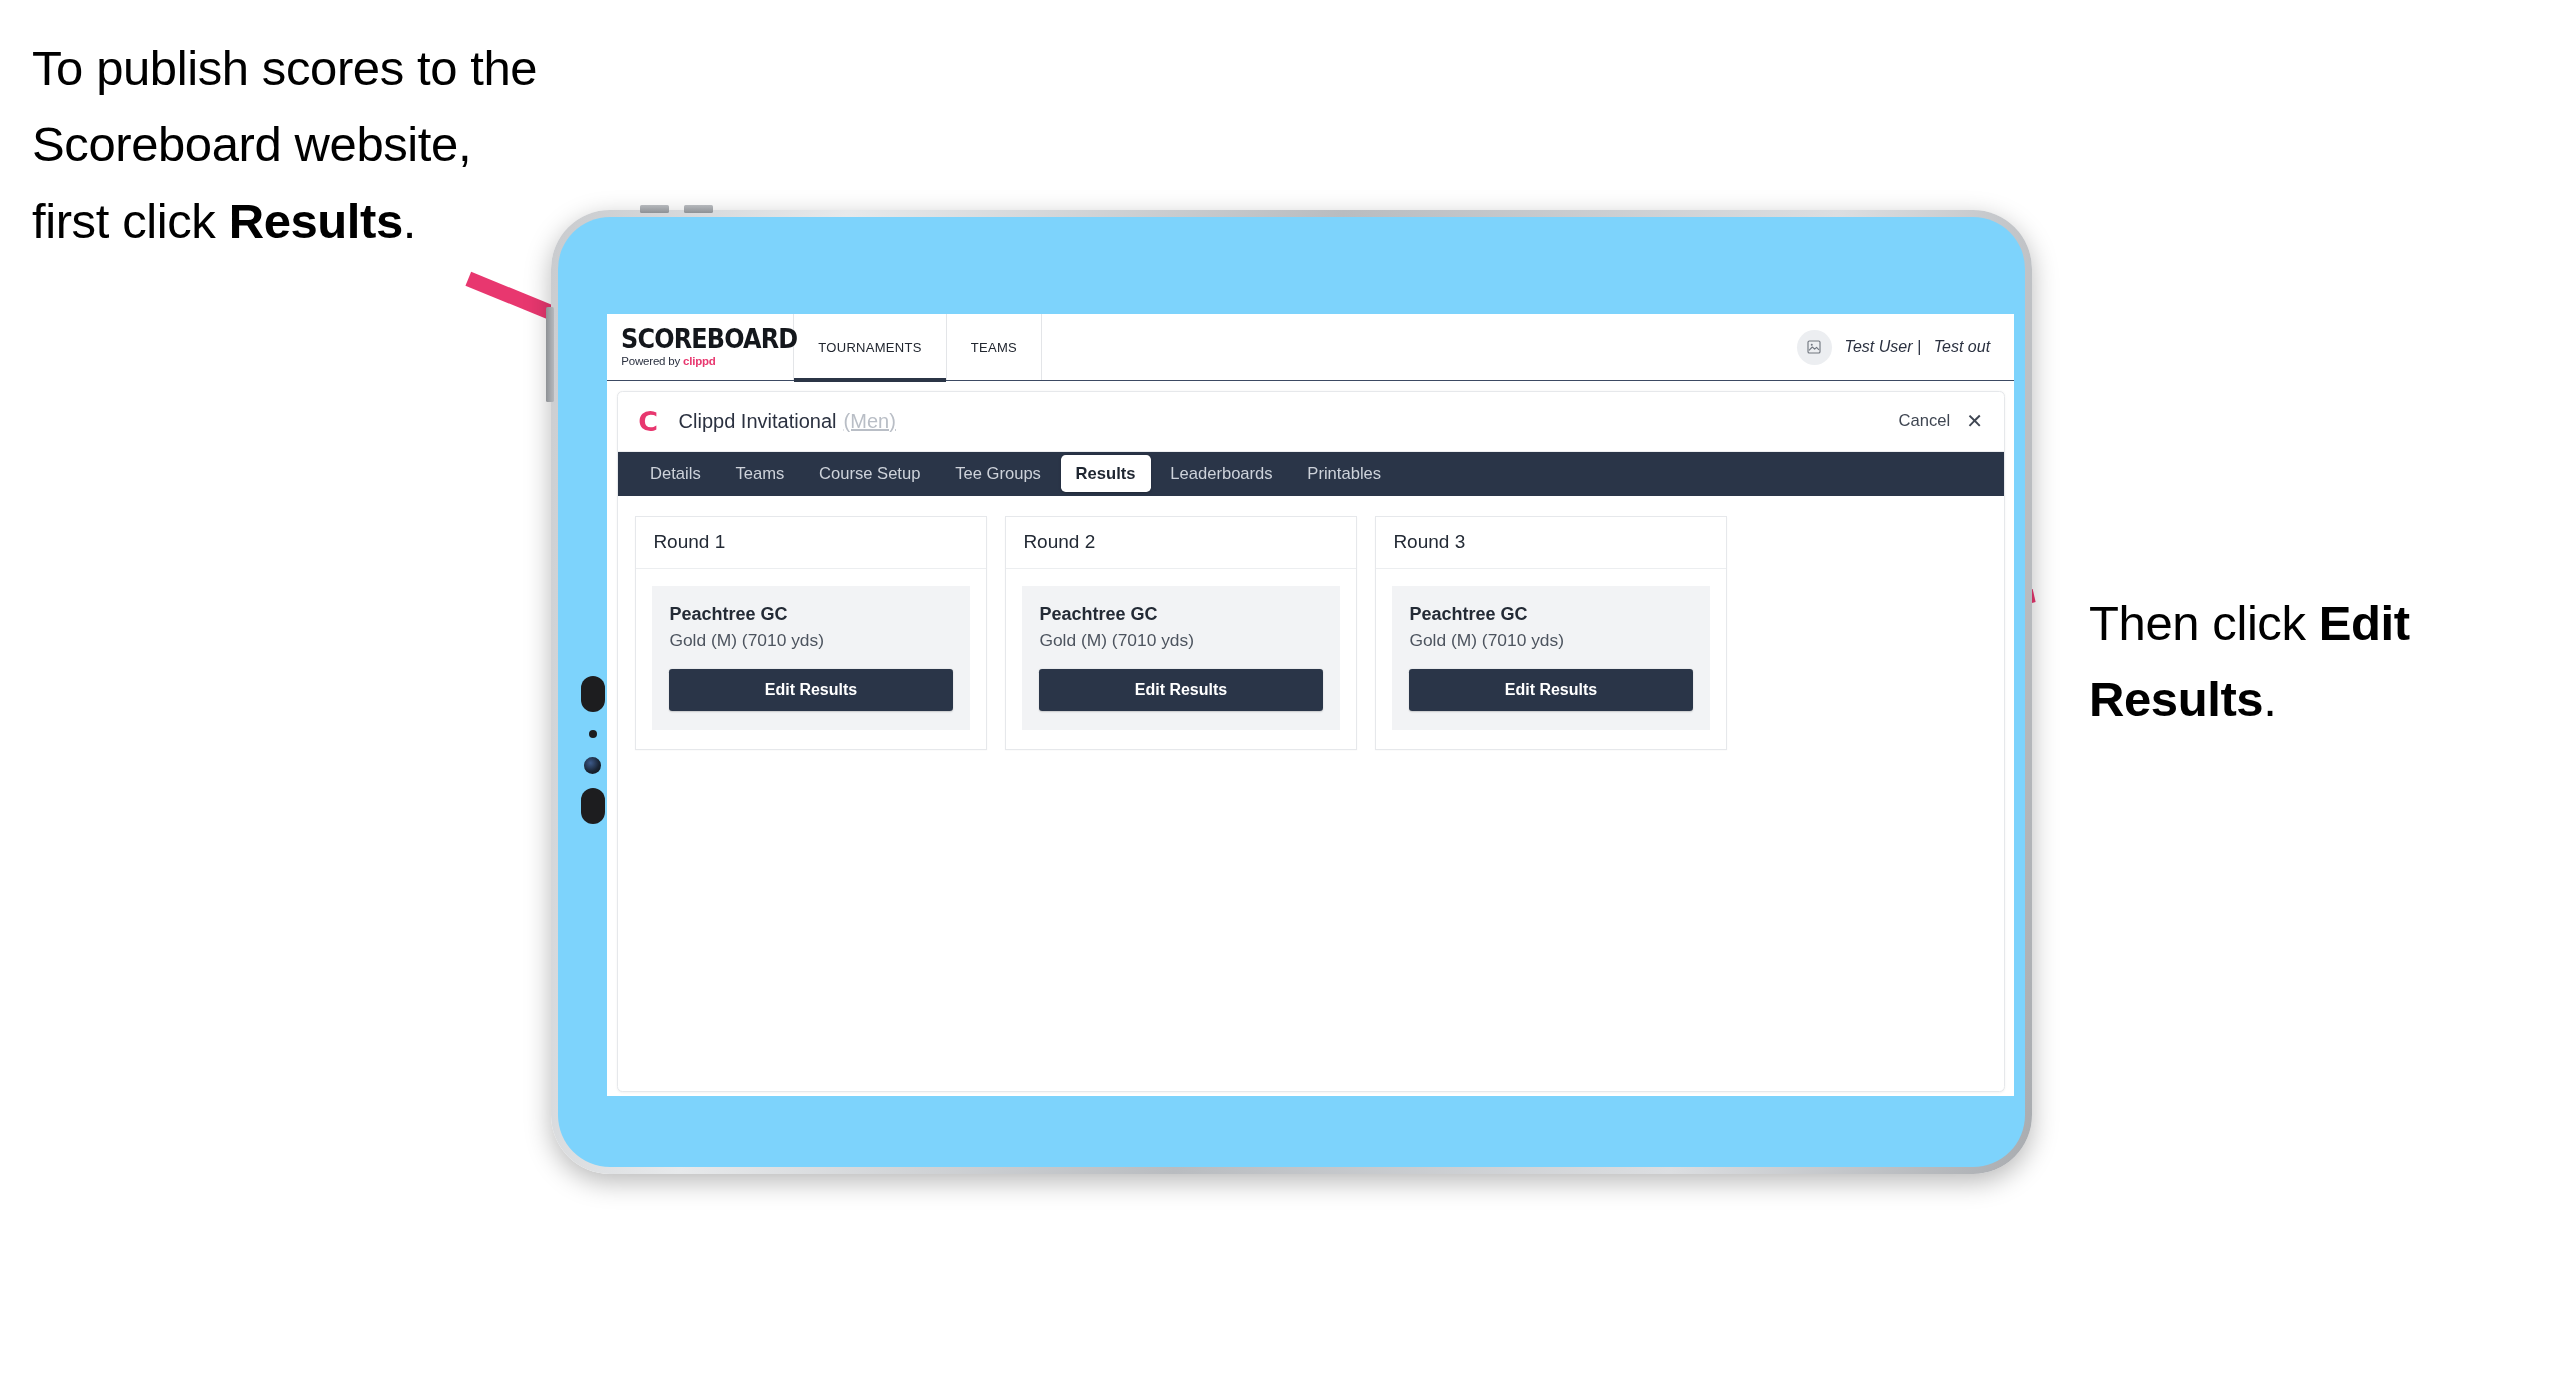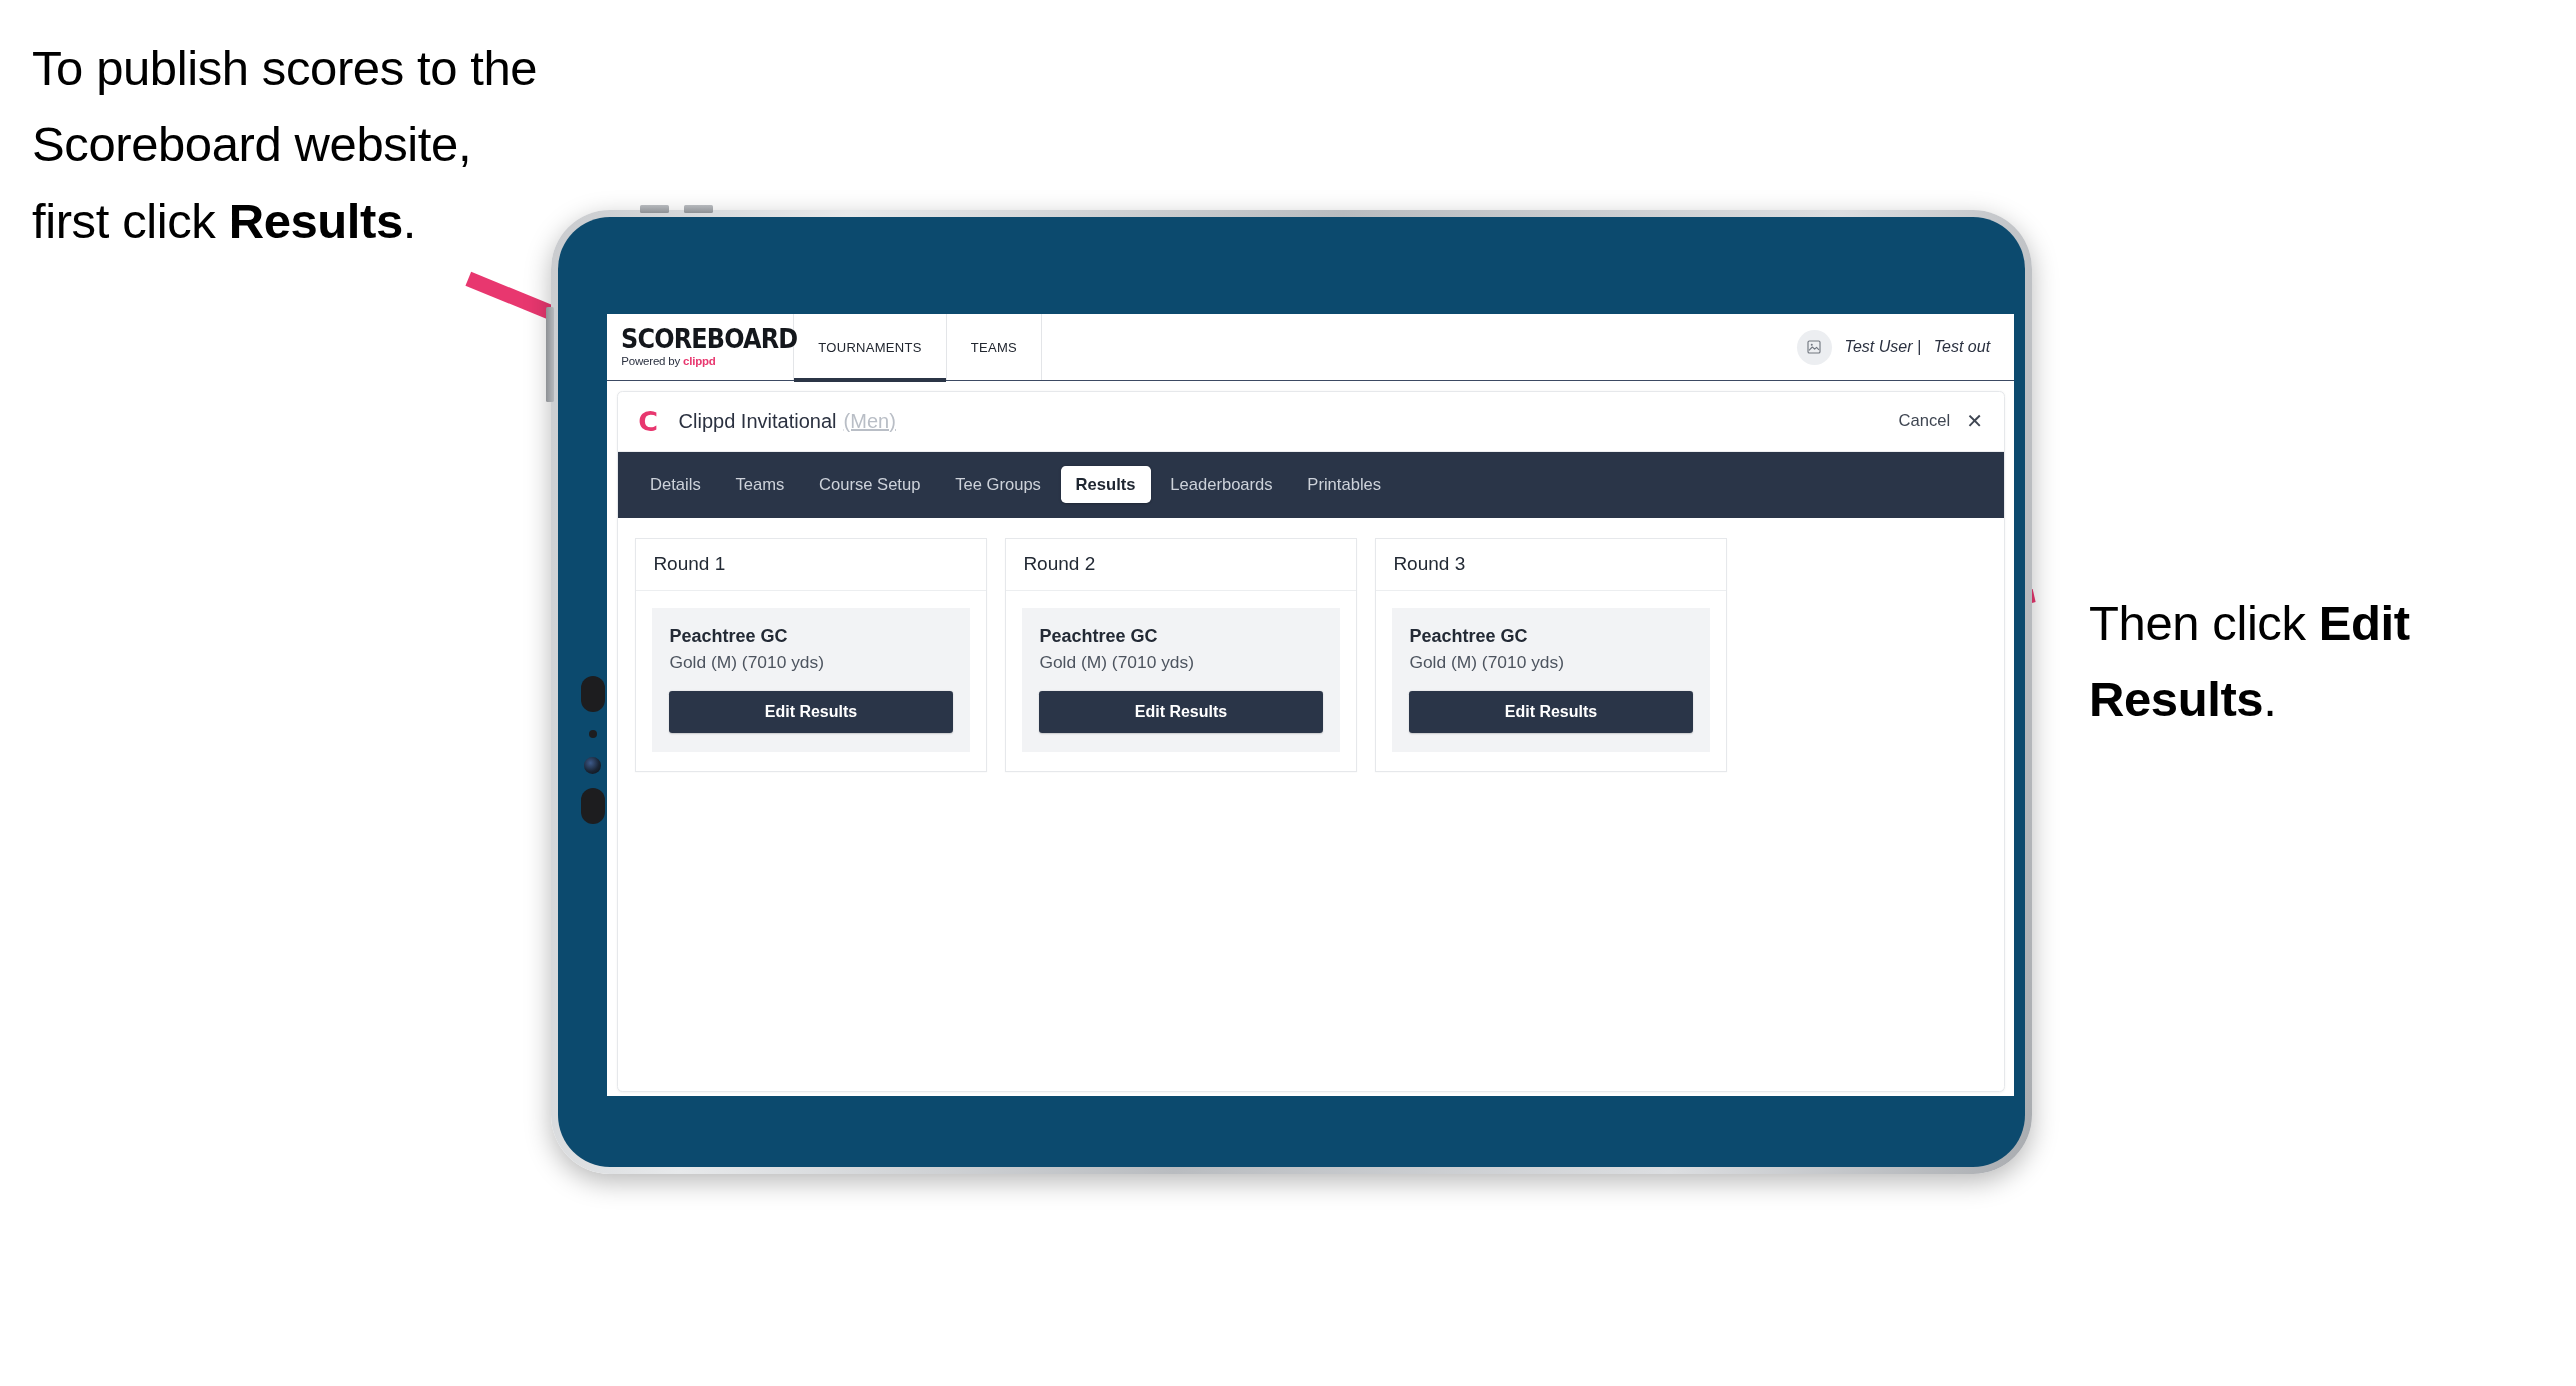--- a/index.html
+++ b/index.html
@@ -51,21 +51,21 @@
     inset: 0;
     border-radius: 59px;
     background: linear-gradient(100deg,#c9cbce 0%, #e7e9eb 18%, #b9bcc0 48%, #dcdee1 78%, #a9acb0 100%);
     box-shadow: 0 8px 27px rgba(0,0,0,0.28);
   }
   
   #tablet-body {
     position: absolute;
     left: 7.1px; top: 7.1px; right: 7.1px; bottom: 7.1px;
     border-radius: 52px;
-    background: #0c4a6e;
+    background: #7dd3fc;
   }
   
   .device-button {
     position: absolute;
     background: linear-gradient(180deg,#b5b8bc,#8e9195);
     border-radius: 1.6px;
   }
   #volume-up-button   { left: 89px; top: -5.5px; width: 28.5px; height: 8.7px; }
   #volume-down-button { left: 133px; top: -5.5px; width: 28.5px; height: 8.7px; }
   #power-button       { left: -5.5px;  top: 97px; width: 8.7px; height: 95px;
@@ -192,21 +192,21 @@
   #tournament-gender { font-size: 20px; color: #b9bec6; margin-left: 7.1px; text-decoration: underline; }
   #tournament-bar-spacer { flex: 1; }
   #cancel-button {
     display: flex; align-items: center; gap: 16px;
     font-size: 16.6px; color: #3f4652; cursor: pointer;
   }
   #cancel-x { font-size: 20px; line-height: 1; color: #3f4652; }
 
   
   #sub-nav {
-    height: 66px;
+    height: 44px;
     background: #2a3548;
     display: flex;
     align-items: center;
     padding-left: 17.4px;
     gap: 4.7px;
   }
   .sub-tab {
     font-size: 16.6px;
     color: #cdd2da;
     padding: 8.7px 15px;

